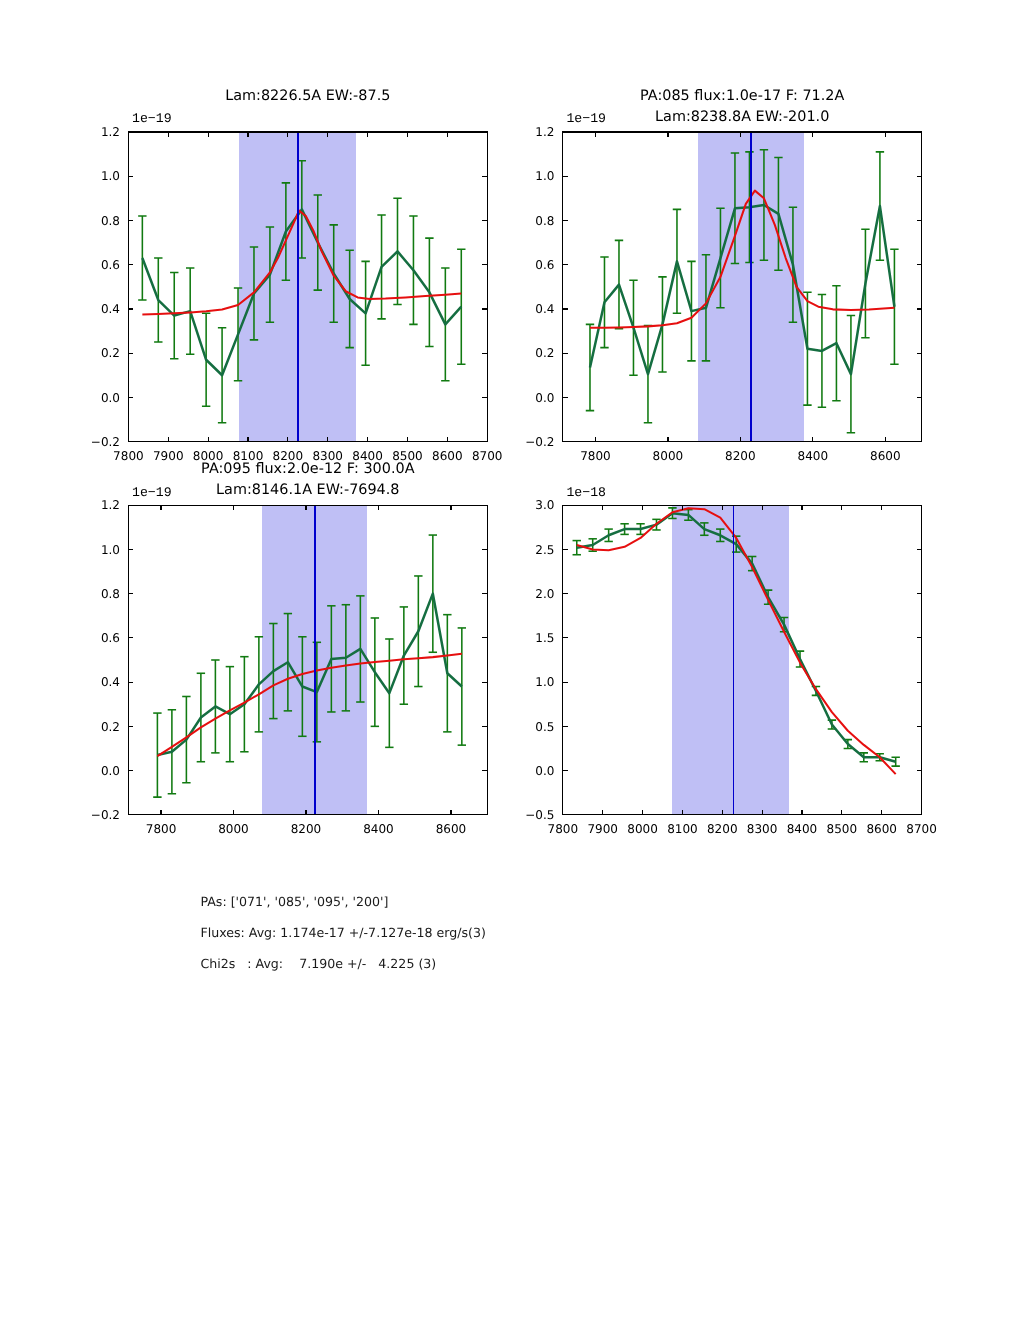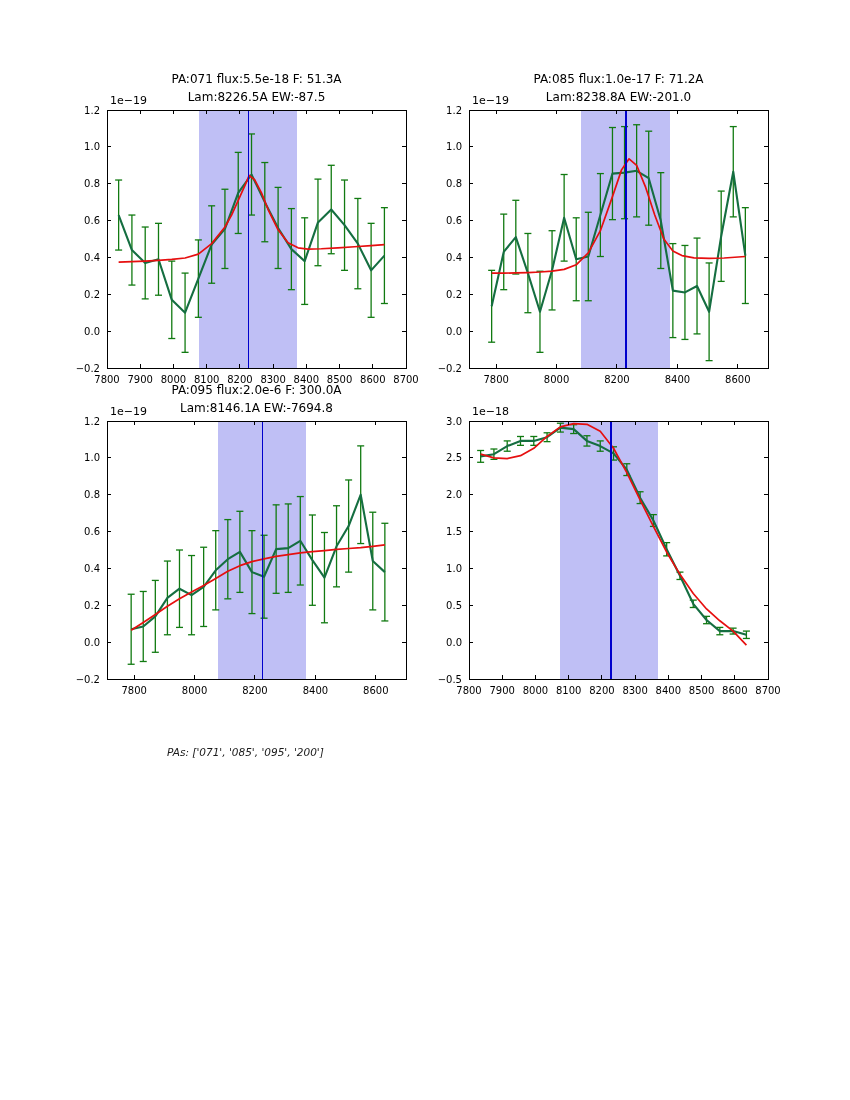--- a/index.html
+++ b/index.html
@@ -11,27 +11,27 @@
     overflow:hidden;
   }
   .plot{position:absolute;width:390px;height:340px;}
   .plot svg{position:absolute;left:0;top:0;}
   .plot-title{
     position:absolute;left:67px;top:12px;width:299px;
     text-align:center;font-size:12px;line-height:18px;color:#000;
   }
   .offset-label{
     position:absolute;left:70px;top:36px;
-    font-size:11px;color:#000;
+    font-size:11px;color:#000;font-family:Liberation Mono, monospace;
   }
   .summary{
     position:absolute;left:167px;top:739px;
     font-size:10.5px;line-height:26px;color:#1a1a1a;
   }
-  .summary div{white-space:pre;font-style:italic;}
+  .summary div{white-space:pre;}
 </style>
 </head>
 <body>
 
 <div class="page">
 
   <div class="plot" style="left:40px;top:58px;">
       <svg width="390" height="340" viewBox="0 0 390 340">
         <rect x="159.35777777777776" y="52" width="97.67333333333335" height="258" fill="#bfbff5" shape-rendering="crispEdges"></rect>
         <g stroke="#117a11" stroke-width="1.3" fill="none">
@@ -156,21 +156,20 @@
           <text x="60" y="276.6428571428571" text-anchor="end">0.0</text>
           <text x="60" y="239.78571428571428" text-anchor="end">0.2</text>
           <text x="60" y="202.9285714285714" text-anchor="end">0.4</text>
           <text x="60" y="166.07142857142856" text-anchor="end">0.6</text>
           <text x="60" y="129.21428571428572" text-anchor="end">0.8</text>
           <text x="60" y="92.35714285714283" text-anchor="end">1.0</text>
           <text x="60" y="55.5" text-anchor="end">1.2</text>
         </g>
       </svg>
     <div class="plot-title">
-      <div>PA:071 flux:5.5e-18 F: 51.3A</div>
       <div>Lam:8226.5A EW:-87.5</div>
     </div>
     <div class="offset-label">1e−19</div>
   </div>
 
   <div class="plot" style="left:402px;top:58px;">
       <svg width="390" height="340" viewBox="0 0 390 340">
         <rect x="179.35151515151514" y="52" width="88.79393939393938" height="258" fill="#bfbff5" shape-rendering="crispEdges"></rect>
         <g stroke="#117a11" stroke-width="1.3" fill="none">
           <line x1="89.65151515151516" y1="284.2" x2="89.65151515151516" y2="212.32857142857142"></line>
@@ -408,21 +407,21 @@
           <text x="60" y="276.6428571428571" text-anchor="end">0.0</text>
           <text x="60" y="239.78571428571428" text-anchor="end">0.2</text>
           <text x="60" y="202.9285714285714" text-anchor="end">0.4</text>
           <text x="60" y="166.07142857142856" text-anchor="end">0.6</text>
           <text x="60" y="129.21428571428572" text-anchor="end">0.8</text>
           <text x="60" y="92.35714285714283" text-anchor="end">1.0</text>
           <text x="60" y="55.5" text-anchor="end">1.2</text>
         </g>
       </svg>
     <div class="plot-title">
-      <div>PA:095 flux:2.0e-6 F: 300.0A</div>
+      <div>PA:095 flux:2.0e-12 F: 300.0A</div>
       <div>Lam:8146.1A EW:-7694.8</div>
     </div>
     <div class="offset-label">1e−19</div>
   </div>
 
   <div class="plot" style="left:402px;top:369px;">
       <svg width="390" height="340" viewBox="0 0 390 340">
         <rect x="158.36111111111111" y="52" width="97.3411111111111" height="258" fill="#bfbff5" shape-rendering="crispEdges"></rect>
         <g stroke="#117a11" stroke-width="1.3" fill="none">
           <line x1="78.62777777777778" y1="93.28" x2="78.62777777777778" y2="81.48571428571427"></line>
@@ -550,15 +549,17 @@
           <text x="60" y="129.21428571428572" text-anchor="end">2.0</text>
           <text x="60" y="92.35714285714286" text-anchor="end">2.5</text>
           <text x="60" y="55.5" text-anchor="end">3.0</text>
         </g>
       </svg>
     <div class="offset-label">1e−18</div>
   </div>
 
   <div class="summary">
     <div>PAs: ['071', '085', '095', '200']</div>
+    <div>Fluxes: Avg: 1.174e-17 +/-7.127e-18 erg/s(3)</div>
+    <div>Chi2s   : Avg:    7.190e +/-   4.225 (3)</div>
   </div>
 
 </div>
 
 </body></html>

